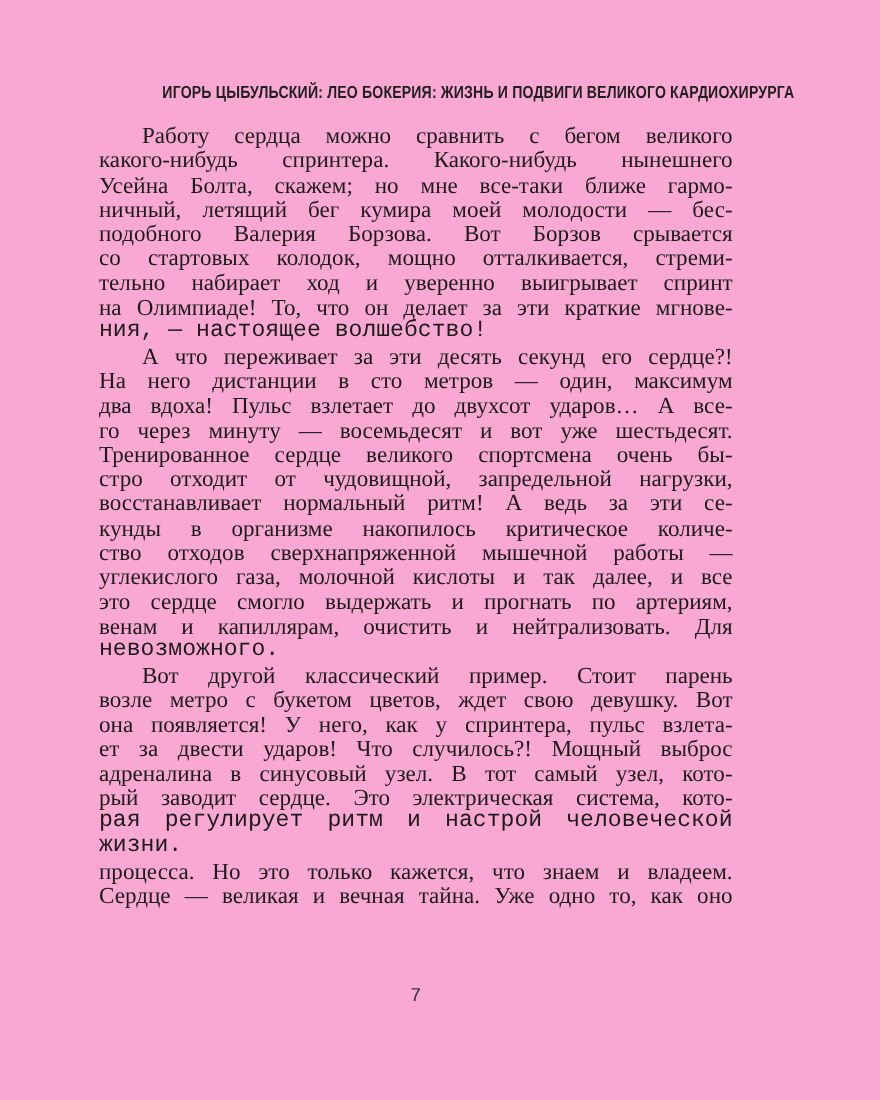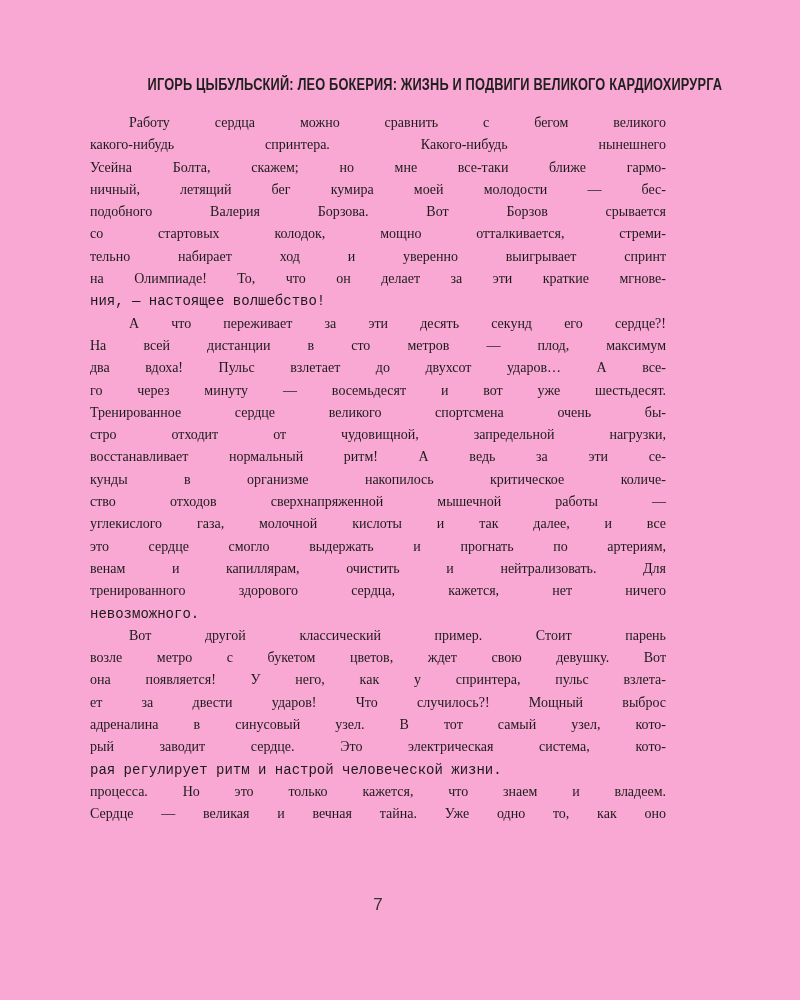--- a/index.html
+++ b/index.html
@@ -29,21 +29,21 @@
     transform: scaleX(0.80);
     transform-origin: 50% 50%;
     white-space: nowrap;
   }
   .body-text {
     position: absolute;
     top: 112px;
     left: 90px;
     width: 576px;
     font-family: "Liberation Serif", serif;
-    font-size: 14px;
+    font-size: 21px;
     line-height: 22.3px;
     color: #1b1b1b;
   }
   .line {
     text-align: justify;
     text-align-last: justify;
     white-space: normal;
   }
   .line.first {
     padding-left: 39px;
@@ -73,32 +73,31 @@
       <div class="line first">Работу сердца можно сравнить с бегом великого</div>
       <div class="line">какого-нибудь спринтера. Какого-нибудь нынешнего</div>
       <div class="line">Усейна Болта, скажем; но мне все-таки ближе гармо-</div>
       <div class="line">ничный, летящий бег кумира моей молодости — бес-</div>
       <div class="line">подобного Валерия Борзова. Вот Борзов срывается</div>
       <div class="line">со стартовых колодок, мощно отталкивается, стреми-</div>
       <div class="line">тельно набирает ход и уверенно выигрывает спринт</div>
       <div class="line">на Олимпиаде! То, что он делает за эти краткие мгнове-</div>
       <div class="line end">ния, — настоящее волшебство!</div>
       <div class="line first">А что переживает за эти десять секунд его сердце?!</div>
-      <div class="line">На всей дистанции в сто метров — плод, максимум</div>
+      <div class="line">На него дистанции в сто метров — один, максимум</div>
       <div class="line">два вдоха! Пульс взлетает до двухсот ударов… А все-</div>
       <div class="line">го через минуту — восемьдесят и вот уже шестьдесят.</div>
       <div class="line">Тренированное сердце великого спортсмена очень бы-</div>
       <div class="line">стро отходит от чудовищной, запредельной нагрузки,</div>
       <div class="line">восстанавливает нормальный ритм! А ведь за эти се-</div>
       <div class="line">кунды в организме накопилось критическое количе-</div>
       <div class="line">ство отходов сверхнапряженной мышечной работы —</div>
       <div class="line">углекислого газа, молочной кислоты и так далее, и все</div>
       <div class="line">это сердце смогло выдержать и прогнать по артериям,</div>
       <div class="line">венам и капиллярам, очистить и нейтрализовать. Для</div>
-      <div class="line">тренированного здорового сердца, кажется, нет ничего</div>
       <div class="line end">невозможного.</div>
       <div class="line first">Вот другой классический пример. Стоит парень</div>
       <div class="line">возле метро с букетом цветов, ждет свою девушку. Вот</div>
       <div class="line">она появляется! У него, как у спринтера, пульс взлета-</div>
       <div class="line">ет за двести ударов! Что случилось?! Мощный выброс</div>
       <div class="line">адреналина в синусовый узел. В тот самый узел, кото-</div>
       <div class="line">рый заводит сердце. Это электрическая система, кото-</div>
       <div class="line end">рая регулирует ритм и настрой человеческой жизни.</div>
       <div class="line">процесса. Но это только кажется, что знаем и владеем.</div>
       <div class="line">Сердце — великая и вечная тайна. Уже одно то, как оно</div>

